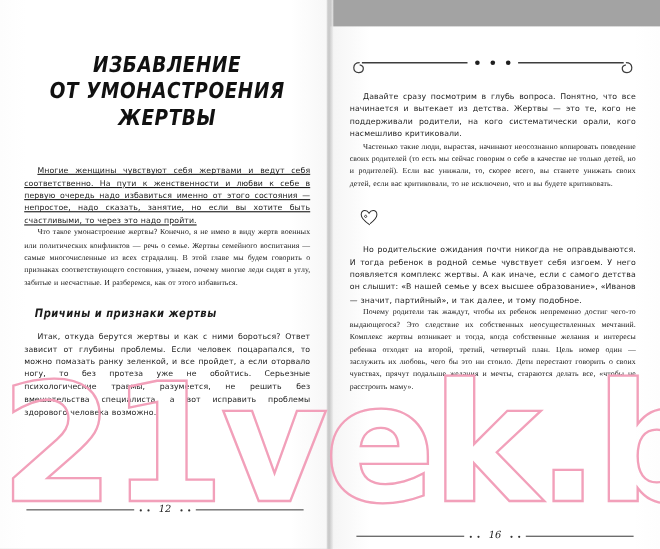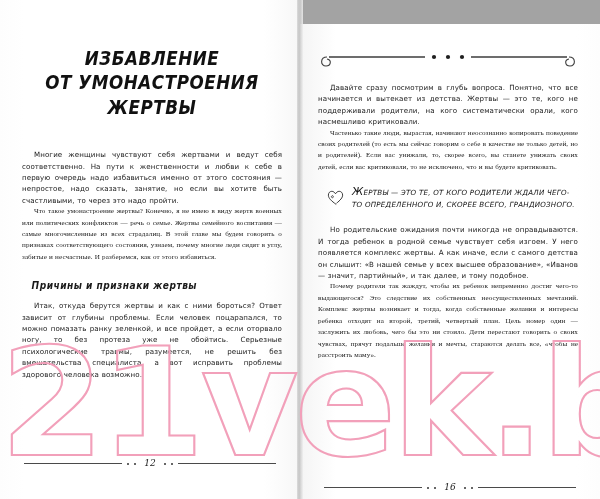--- a/index.html
+++ b/index.html
@@ -64,21 +64,21 @@
     font-family:"DejaVu Sans","Liberation Sans", sans-serif;
     font-size:7.1px;
     line-height:11.4px;
     text-align:justify;
     color:#1a1a1a;
     text-indent:12px;
     letter-spacing:.08px;
     word-spacing:.3px;
   }
   .body-text + .body-text{margin-top:0;font-family:Liberation Serif, serif;}
-  .lead-gap{margin-top:30px;}
+  .lead-gap{margin-top:30px;text-decoration:underline;}
   
   .section-heading{
     margin:16px 0 9px 0;
     font-family:"DejaVu Sans Condensed","Liberation Sans", sans-serif;
     font-weight:700;
     font-style:italic;
     font-size:10.5px;
     letter-spacing:.5px;
     color:#1a1a1a;
     text-align:left;
@@ -224,23 +224,20 @@
     <p class="body-text">Давайте сразу посмотрим в глубь вопроса. Понятно, что все начинается и вытекает из детства. Жертвы — это те, кого не поддерживали родители, на кого систематически орали, кого насмешливо критиковали.</p>
     <p class="body-text">Частенько такие люди, вырастая, начинают неосознанно копировать поведение своих родителей (то есть мы сейчас говорим о себе в качестве не только детей, но и родителей). Если вас унижали, то, скорее всего, вы станете унижать своих детей, если вас критиковали, то не исключено, что и вы будете критиковать.</p>
 
     <div class="callout">
       <span class="callout-icon">
         <svg viewBox="0 0 24 24" aria-hidden="true">
           <path d="M12.5 20.5 C7 16.5 3 13 3 9 C3 6 5 4.2 7.3 4.2 C9.2 4.2 10.9 5.4 12 7.3 C13.1 5.4 14.8 4.2 16.7 4.2 C19 4.2 21 6 21 9 C21 12.3 18 15.4 13.6 19" fill="none" stroke="#2a2a2a" stroke-width="1.15" stroke-linecap="round"></path>
           <path d="M8.3 9.6 C6.6 9.6 6.2 11.6 7.6 12.2 C9 12.8 10 11.2 9.1 10.2" fill="none" stroke="#2a2a2a" stroke-width="1" stroke-linecap="round"></path>
         </svg>
       </span>
-      <span class="callout-text">
-        <span class="drop">Ж</span><span>ЕРТВЫ — ЭТО ТЕ, ОТ КОГО РОДИТЕЛИ ЖДАЛИ ЧЕГО-ТО ОПРЕДЕЛЕННОГО И, СКОРЕЕ ВСЕГО, ГРАНДИОЗНОГО.</span>
-      </span>
     </div>
 
     <p class="body-text">Но родительские ожидания почти никогда не оправдываются. И тогда ребенок в родной семье чувствует себя изгоем. У него появляется комплекс жертвы. А как иначе, если с самого детства он слышит: «В нашей семье у всех высшее образование», «Иванов — значит, партийный», и так далее, и тому подобное.</p>
     <p class="body-text">Почему родители так жаждут, чтобы их ребенок непременно достиг чего-то выдающегося? Это следствие их собственных неосуществленных мечтаний. Комплекс жертвы возникает и тогда, когда собственные желания и интересы ребенка отходят на второй, третий, четвертый план. Цель номер один — заслужить их любовь, чего бы это ни стоило. Дети перестают говорить о своих чувствах, прячут подальше желания и мечты, стараются делать все, «чтобы не расстроить маму».</p>
 
     <div class="footer">
       <span class="rule"></span>
       <span class="dot"></span>
       <span class="dot"></span>
       <span class="pageno">16</span>

